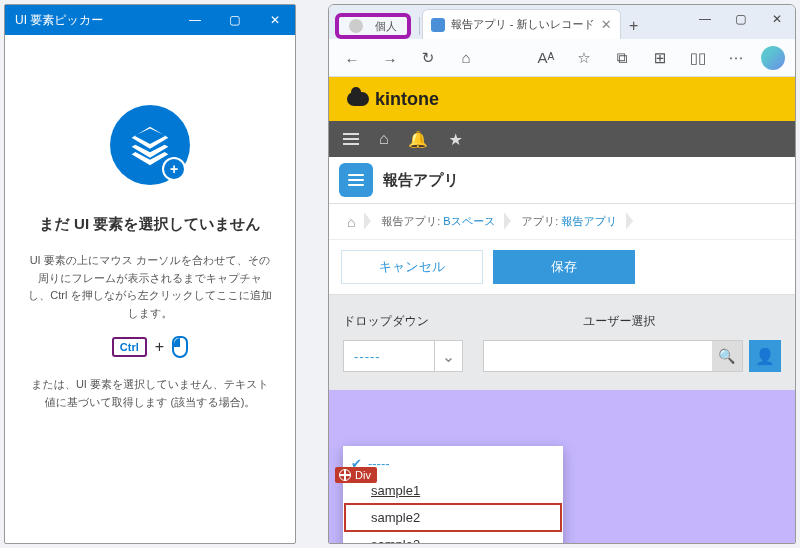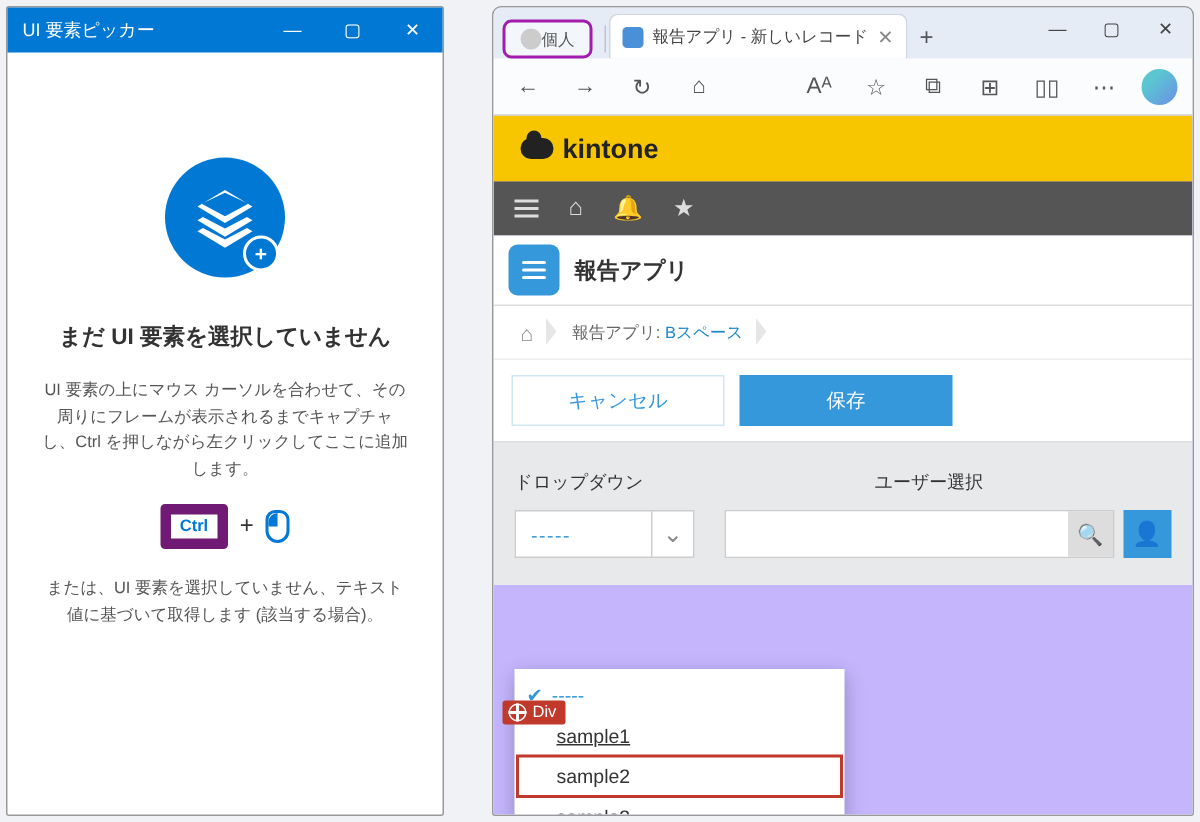--- a/index.html
+++ b/index.html
@@ -21,35 +21,35 @@
   display: flex; align-items: center; justify-content: center; position: relative;
 }
 .stack-plus {
   position: absolute; right: 4px; bottom: 4px; width: 24px; height: 24px; border-radius: 50%;
   background: #0078d4; border: 2px solid #fff; color: #fff; font-size: 14px; font-weight: bold;
   display: flex; align-items: center; justify-content: center;
 }
 .picker-heading { font-size: 15px; font-weight: 600; margin-bottom: 18px; }
 .picker-text { font-size: 11px; color: #555; line-height: 1.6; margin-bottom: 14px; padding: 0 4px; }
 .ctrl-row { display: flex; align-items: center; justify-content: center; gap: 8px; margin: 8px 0 18px; color: #0078d4; font-size: 12px; }
-.ctrl-key { border: 7px solid #701a75; border-radius: 3px; padding: 2px 6px; font-size: 11px; font-weight: 600; }
+.ctrl-key { border: 2px solid #701a75; border-radius: 3px; padding: 2px 6px; font-size: 11px; font-weight: 600; }
 .mouse-ico { width: 16px; height: 22px; border: 2px solid #0078d4; border-radius: 8px 8px 10px 10px; position: relative; }
 .mouse-ico::before { content: ""; position: absolute; left: 0; top: 0; width: 6px; height: 9px; background: #0078d4; border-radius: 6px 0 0 0; }
 .ctrl-plus { font-size: 16px; color: #333; }
 
 
 .browser-window {
   position: absolute; left: 328px; top: 4px; right: 4px; height: 540px;
   background: #fff; border: 1px solid #999; border-radius: 6px 6px 2px 2px;
   display: flex; flex-direction: column; overflow: hidden;
 }
 .tabstrip { height: 34px; background: #e5ecf5; display: flex; align-items: flex-end; position: relative; }
 .profile-pill {
-  margin: 4px 6px 0; height: 26px; border: 2px solid #a21caf; border-radius: 6px; background: #f3f6fb;
-  display: flex; align-items: center; gap: 0; padding: 0 10px; font-size: 11px; color: #555;
+  margin: 4px 6px 0; height: 26px; border: 4px solid #a21caf; border-radius: 6px; background: #f3f6fb;
+  display: flex; align-items: center; gap: 12px; padding: 0 10px; font-size: 11px; color: #555;
 }
 .profile-ico { width: 14px; height: 14px; border-radius: 50%; background: #ccc; }
 .tab-sep { width: 1px; height: 18px; background: #b9c3d2; margin: 0 2px 4px; }
 .tab {
   height: 30px; margin-bottom: 0; background: #fff; border-radius: 6px 6px 0 0;
   display: flex; align-items: center; gap: 6px; padding: 0 8px; font-size: 11px; color: #444;
   border: 1px solid #cfd6e0; border-bottom: none; min-width: 180px;
 }
 .tab-ico { width: 14px; height: 14px; border-radius: 3px; background: #4a90d9; }
 .tab-close { color: #888; font-size: 13px; margin-left: auto; }
@@ -220,20 +220,23 @@
             <span></span>
           </div>
       </div>
       <div class="app-title">報告アプリ</div>
     </div>
     <div class="breadcrumb">
       <span class="bc-seg bc-home">⌂</span>
       <span class="bc-seg">
         <span>報告アプリ: </span><span class="bc-link">Bスペース</span>
       </span>
+      <span class="bc-seg">
+        <span>アプリ: </span><span class="bc-link">報告アプリ</span>
+      </span>
     </div>
     <div class="btn-row">
       <button class="btn btn-cancel">キャンセル</button>
       <button class="btn btn-save">保存</button>
     </div>
     <div class="form-area">
       <div class="field-labels">
         <span>ドロップダウン</span>
         <span>ユーザー選択</span>
       </div>

